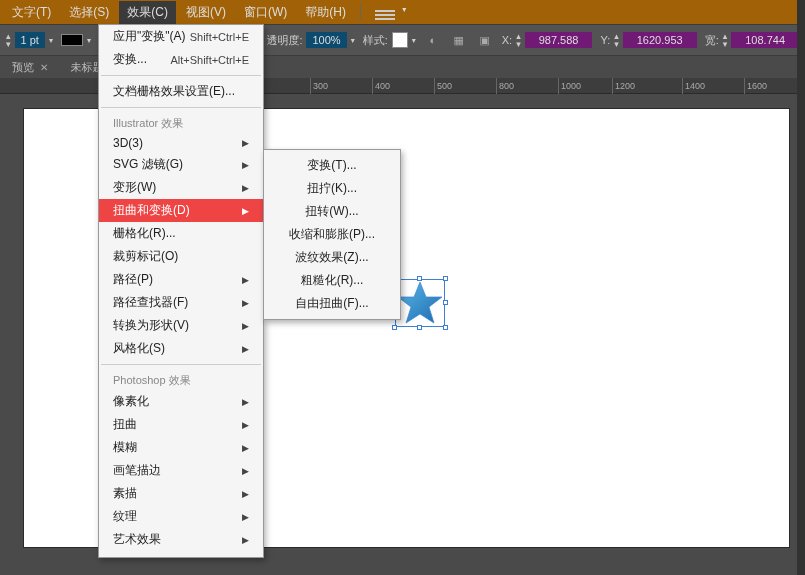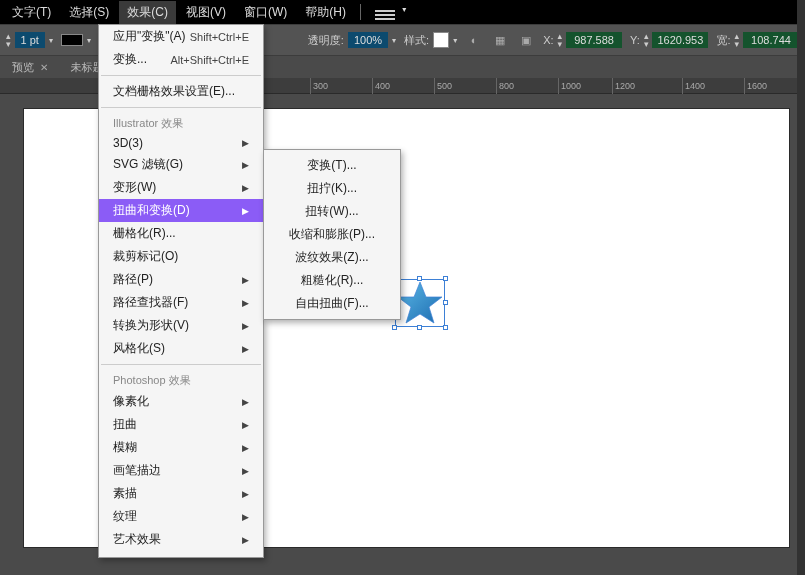--- a/index.html
+++ b/index.html
@@ -1,52 +1,52 @@
 <!DOCTYPE html>
 <html><head>
 <meta charset="utf-8">
 <style>
   * { margin: 0; padding: 0; box-sizing: border-box; font-family: "Microsoft YaHei", sans-serif; }
   body { background: #4a4a4a; width: 805px; height: 575px; overflow: hidden; position: relative; font-size: 12px; color: #ccc; }
 
   
-  .menubar { display: flex; align-items: center; height: 24px; background: #000000; padding: 0 4px; gap: 2px; }
+  .menubar { display: flex; align-items: center; height: 24px; background: #a16207; padding: 0 4px; gap: 2px; }
   .menubar .mi { padding: 3px 8px; color: #ddd; cursor: pointer; }
   .menubar .mi.selected { background: #3a3a3a; }
   .menubar .sep { width: 1px; height: 16px; background: #666; margin: 0 4px; }
   .menubar .icon-strip { width: 20px; height: 14px; display: inline-flex; flex-direction: column; gap: 2px; }
   .menubar .icon-strip span { height: 2px; background: #ccc; }
   .menubar .tri { margin-left: 4px; font-size: 8px; }
 
   
   .optbar { display: flex; align-items: center; height: 32px; background: #535353; border-top: 1px solid #3c3c3c; border-bottom: 1px solid #3c3c3c; padding: 0 6px; gap: 8px; font-size: 11px; }
   .optbar .field { display: flex; align-items: center; gap: 4px; }
   .optbar .val { background: #0c4a6e; padding: 2px 6px; color: #ddd; min-width: 30px; text-align: center; }
   .optbar .swatch { width: 16px; height: 16px; background: #fff; border: 1px solid #888; }
   .optbar .icongrid { width: 18px; height: 18px; display: flex; align-items: center; justify-content: center; color: #aaa; }
   .optbar .updn { font-size: 9px; line-height: 8px; display: flex; flex-direction: column; }
-  .optbar .nv { background: #14532d; padding: 2px 2px; color: #ddd; min-width: 56px; text-align: center; }
+  .optbar .nv { background: #701a75; padding: 2px 14px; color: #ddd; min-width: 56px; text-align: left; }
 
   
   .tabbar { display: flex; align-items: center; height: 22px; background: #4a4a4a; padding: 0 4px; gap: 6px; font-size: 11px; }
   .tabbar .tab { padding: 3px 8px; color: #bbb; display: flex; align-items: center; gap: 6px; }
   .tabbar .tab .x { font-size: 10px; color: #aaa; }
 
   
   .ruler { height: 16px; background: #3d3d3d; position: relative; border-bottom: 1px solid #2a2a2a; }
   .ruler .tick { position: absolute; top: 0; color: #aaa; font-size: 9px; padding-top: 3px; border-left: 1px solid #666; height: 16px; padding-left: 2px; }
 
   
   .canvas-area { position: absolute; left: 0; right: 0; top: 94px; bottom: 0; background: #4a4a4a; }
   .artboard { position: absolute; left: 24px; top: 15px; right: 16px; bottom: 28px; background: #fff; box-shadow: 0 0 0 1px #2a2a2a; }
 
   
   .dropdown { position: absolute; left: 98px; top: 24px; width: 166px; background: #f5f5f5; border: 1px solid #999; box-shadow: 2px 3px 6px rgba(0,0,0,0.3); color: #222; z-index: 50; font-size: 12px; }
   .dropdown .row { padding: 3px 14px; display: flex; justify-content: space-between; align-items: center; cursor: pointer; white-space: nowrap; }
-  .dropdown .row.hl { background: #8b5cf6; color: #fff; }
+  .dropdown .row.hl { background: #ef4444; color: #fff; }
   .dropdown .row .sc { color: #444; font-size: 11px; }
   .dropdown .row .arr { font-size: 9px; color: #444; margin-left: 8px; }
   .dropdown .row.hl .arr { color: #fff; }
   .dropdown .divider { height: 1px; background: #ccc; margin: 4px 2px; }
   .dropdown .section-label { padding: 4px 14px 2px; color: #888; font-size: 11px; }
 
   
   .submenu { position: absolute; left: 263px; top: 149px; width: 138px; background: #f5f5f5; border: 1px solid #999; box-shadow: 2px 3px 6px rgba(0,0,0,0.3); color: #222; z-index: 60; font-size: 12px; padding: 4px 0; }
   .submenu .row { padding: 3px 14px; cursor: pointer; text-align: center; }
 

